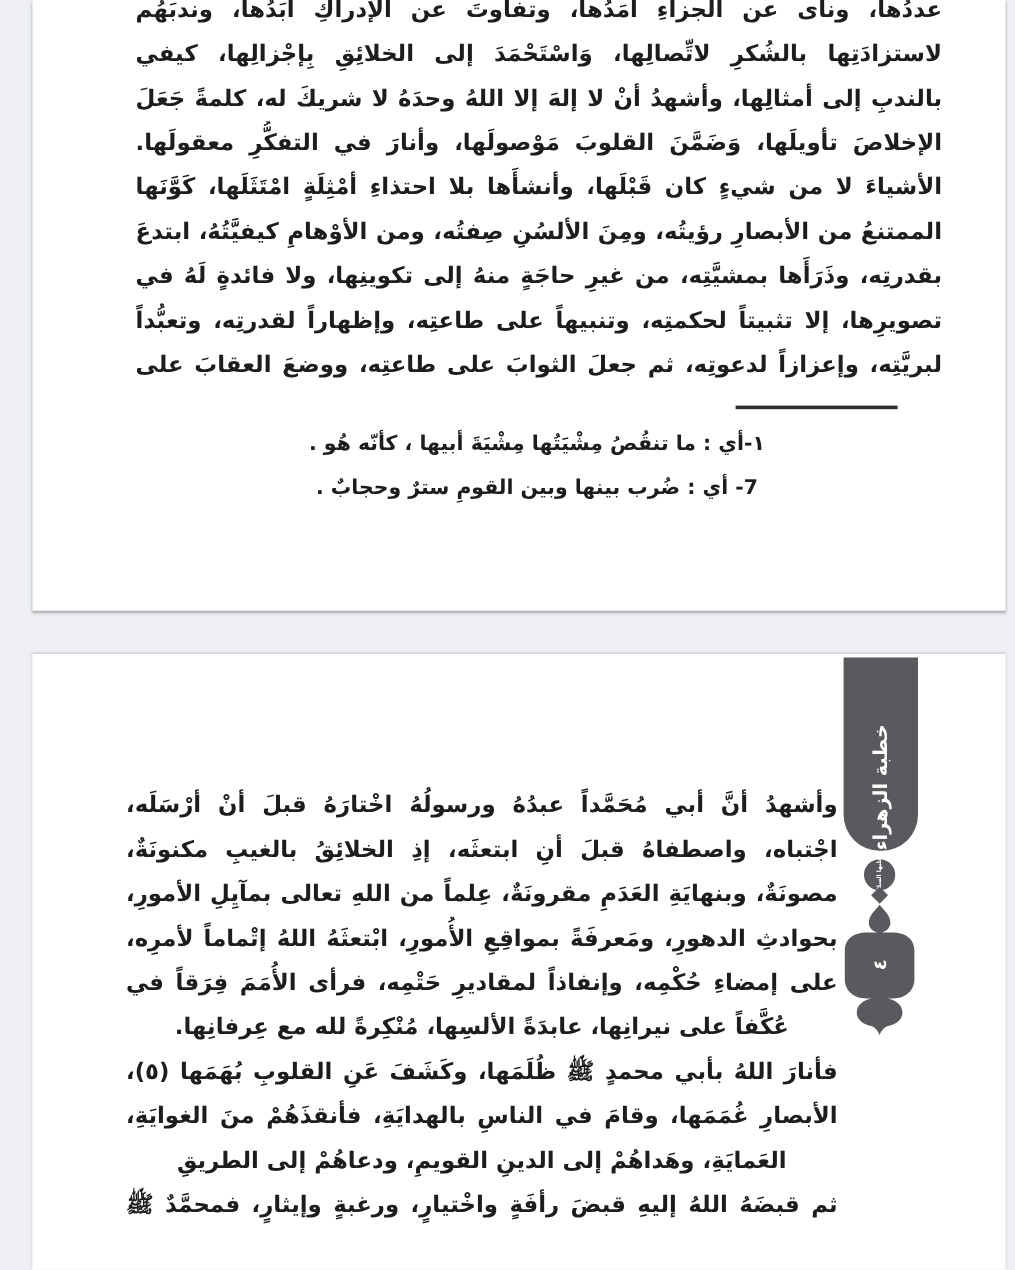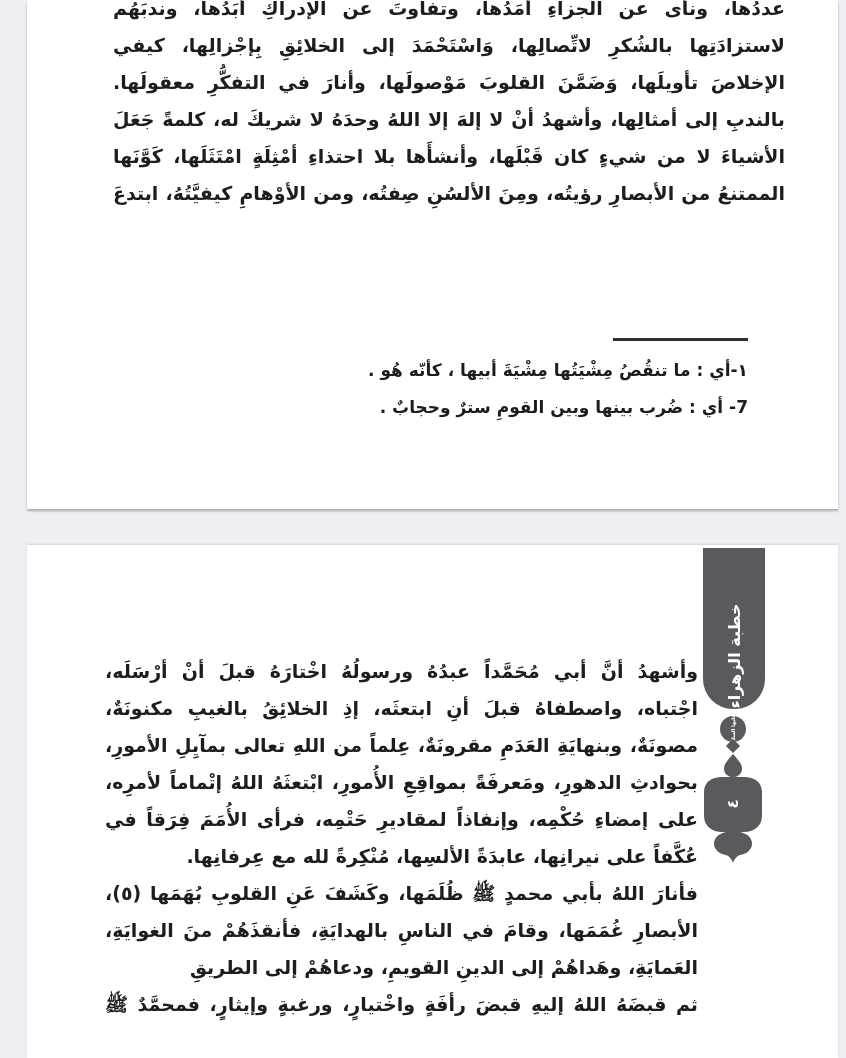--- a/index.html
+++ b/index.html
@@ -24,21 +24,21 @@
   .bodytext {
     position:absolute;
     direction:rtl;
     color:#1d1d1f;
     font-weight:bold;
     font-size:19px;
     line-height:37px;
   }
   #p1-lines { top:-10px; right:53px; left:86px; }
   #p2-lines { top:108px; right:140px; left:78px; }
-  .tline { text-align:right; white-space:normal; height:37px; overflow:hidden; }
+  .tline { text-align:center; white-space:normal; height:37px; overflow:hidden; }
   .tline.just { text-align:justify; text-align-last:justify; }
   .fn-sep {
     position:absolute; top:338px; right:90px;
     width:135px; height:3px; background:#2f2f31;
   }
   #p1-footnotes {
     position:absolute; top:351px; right:90px; left:120px;
     direction:rtl; text-align:right;
     color:#1d1d1f; font-weight:bold;
     font-size:17px; line-height:38px;
@@ -83,24 +83,27 @@
     color:#ffffff; font-weight:bold; font-size:15px;
   }
 </style>
 </head>
 <body>
 
 <div class="page page1">
   <div class="bodytext" id="p1-lines">
       <div class="tline just">عددُها، ونأى عن الجزاءِ أمَدُها، وتفاوتَ عن الإدراكِ أبَدُها، وندبَهُم</div>
       <div class="tline just">لاستزادَتِها بالشُكرِ لاتِّصالِها، وَاسْتَحْمَدَ إلى الخلائِقِ بِإجْزالِها، كيفي</div>
+      <div class="tline just">بالندبِ إلى أمثالِها، وأشهدُ أنْ لا إلهَ إلا اللهُ وحدَهُ لا شريكَ له، كلمةً جَعَلَ</div>
       <div class="tline just">الإخلاصَ تأويلَها، وَضَمَّنَ القلوبَ مَوْصولَها، وأنارَ في التفكُّرِ معقولَها.</div>
-      <div class="tline just">بالندبِ إلى أمثالِها، وأشهدُ أنْ لا إلهَ إلا اللهُ وحدَهُ لا شريكَ له، كلمةً جَعَلَ</div>
       <div class="tline just">الأشياءَ لا من شيءٍ كان قَبْلَها، وأنشأَها بلا احتذاءِ أمْثِلَةٍ امْتَثَلَها، كَوَّنَها</div>
       <div class="tline just">الممتنعُ من الأبصارِ رؤيتُه، ومِنَ الألسُنِ صِفتُه، ومن الأوْهامِ كيفيَّتُهُ، ابتدعَ</div>
+      <div class="tline just">بقدرتِه، وذَرَأَها بمشيَّتِه، من غيرِ حاجَةٍ منهُ إلى تكوينِها، ولا فائدةٍ لَهُ في</div>
+      <div class="tline just">تصويرِها، إلا تثبيتاً لحكمتِه، وتنبيهاً على طاعتِه، وإظهاراً لقدرتِه، وتعبُّداً</div>
+      <div class="tline just">لبريَّتِه، وإعزازاً لدعوتِه، ثم جعلَ الثوابَ على طاعتِه، ووضعَ العقابَ على</div>
     </div>
   <div class="fn-sep"></div>
   <div id="p1-footnotes">
       <div class="tline">١-أي : ما تنقُصُ مِشْيَتُها مِشْيَةَ أبيها ، كأنّه هُو .</div>
       <div class="tline">7- أي : ضُرب بينها وبين القومِ سترٌ وحجابٌ .</div>
     </div>
 </div>
 
 <div class="page page2">
   <div class="side-tab">

